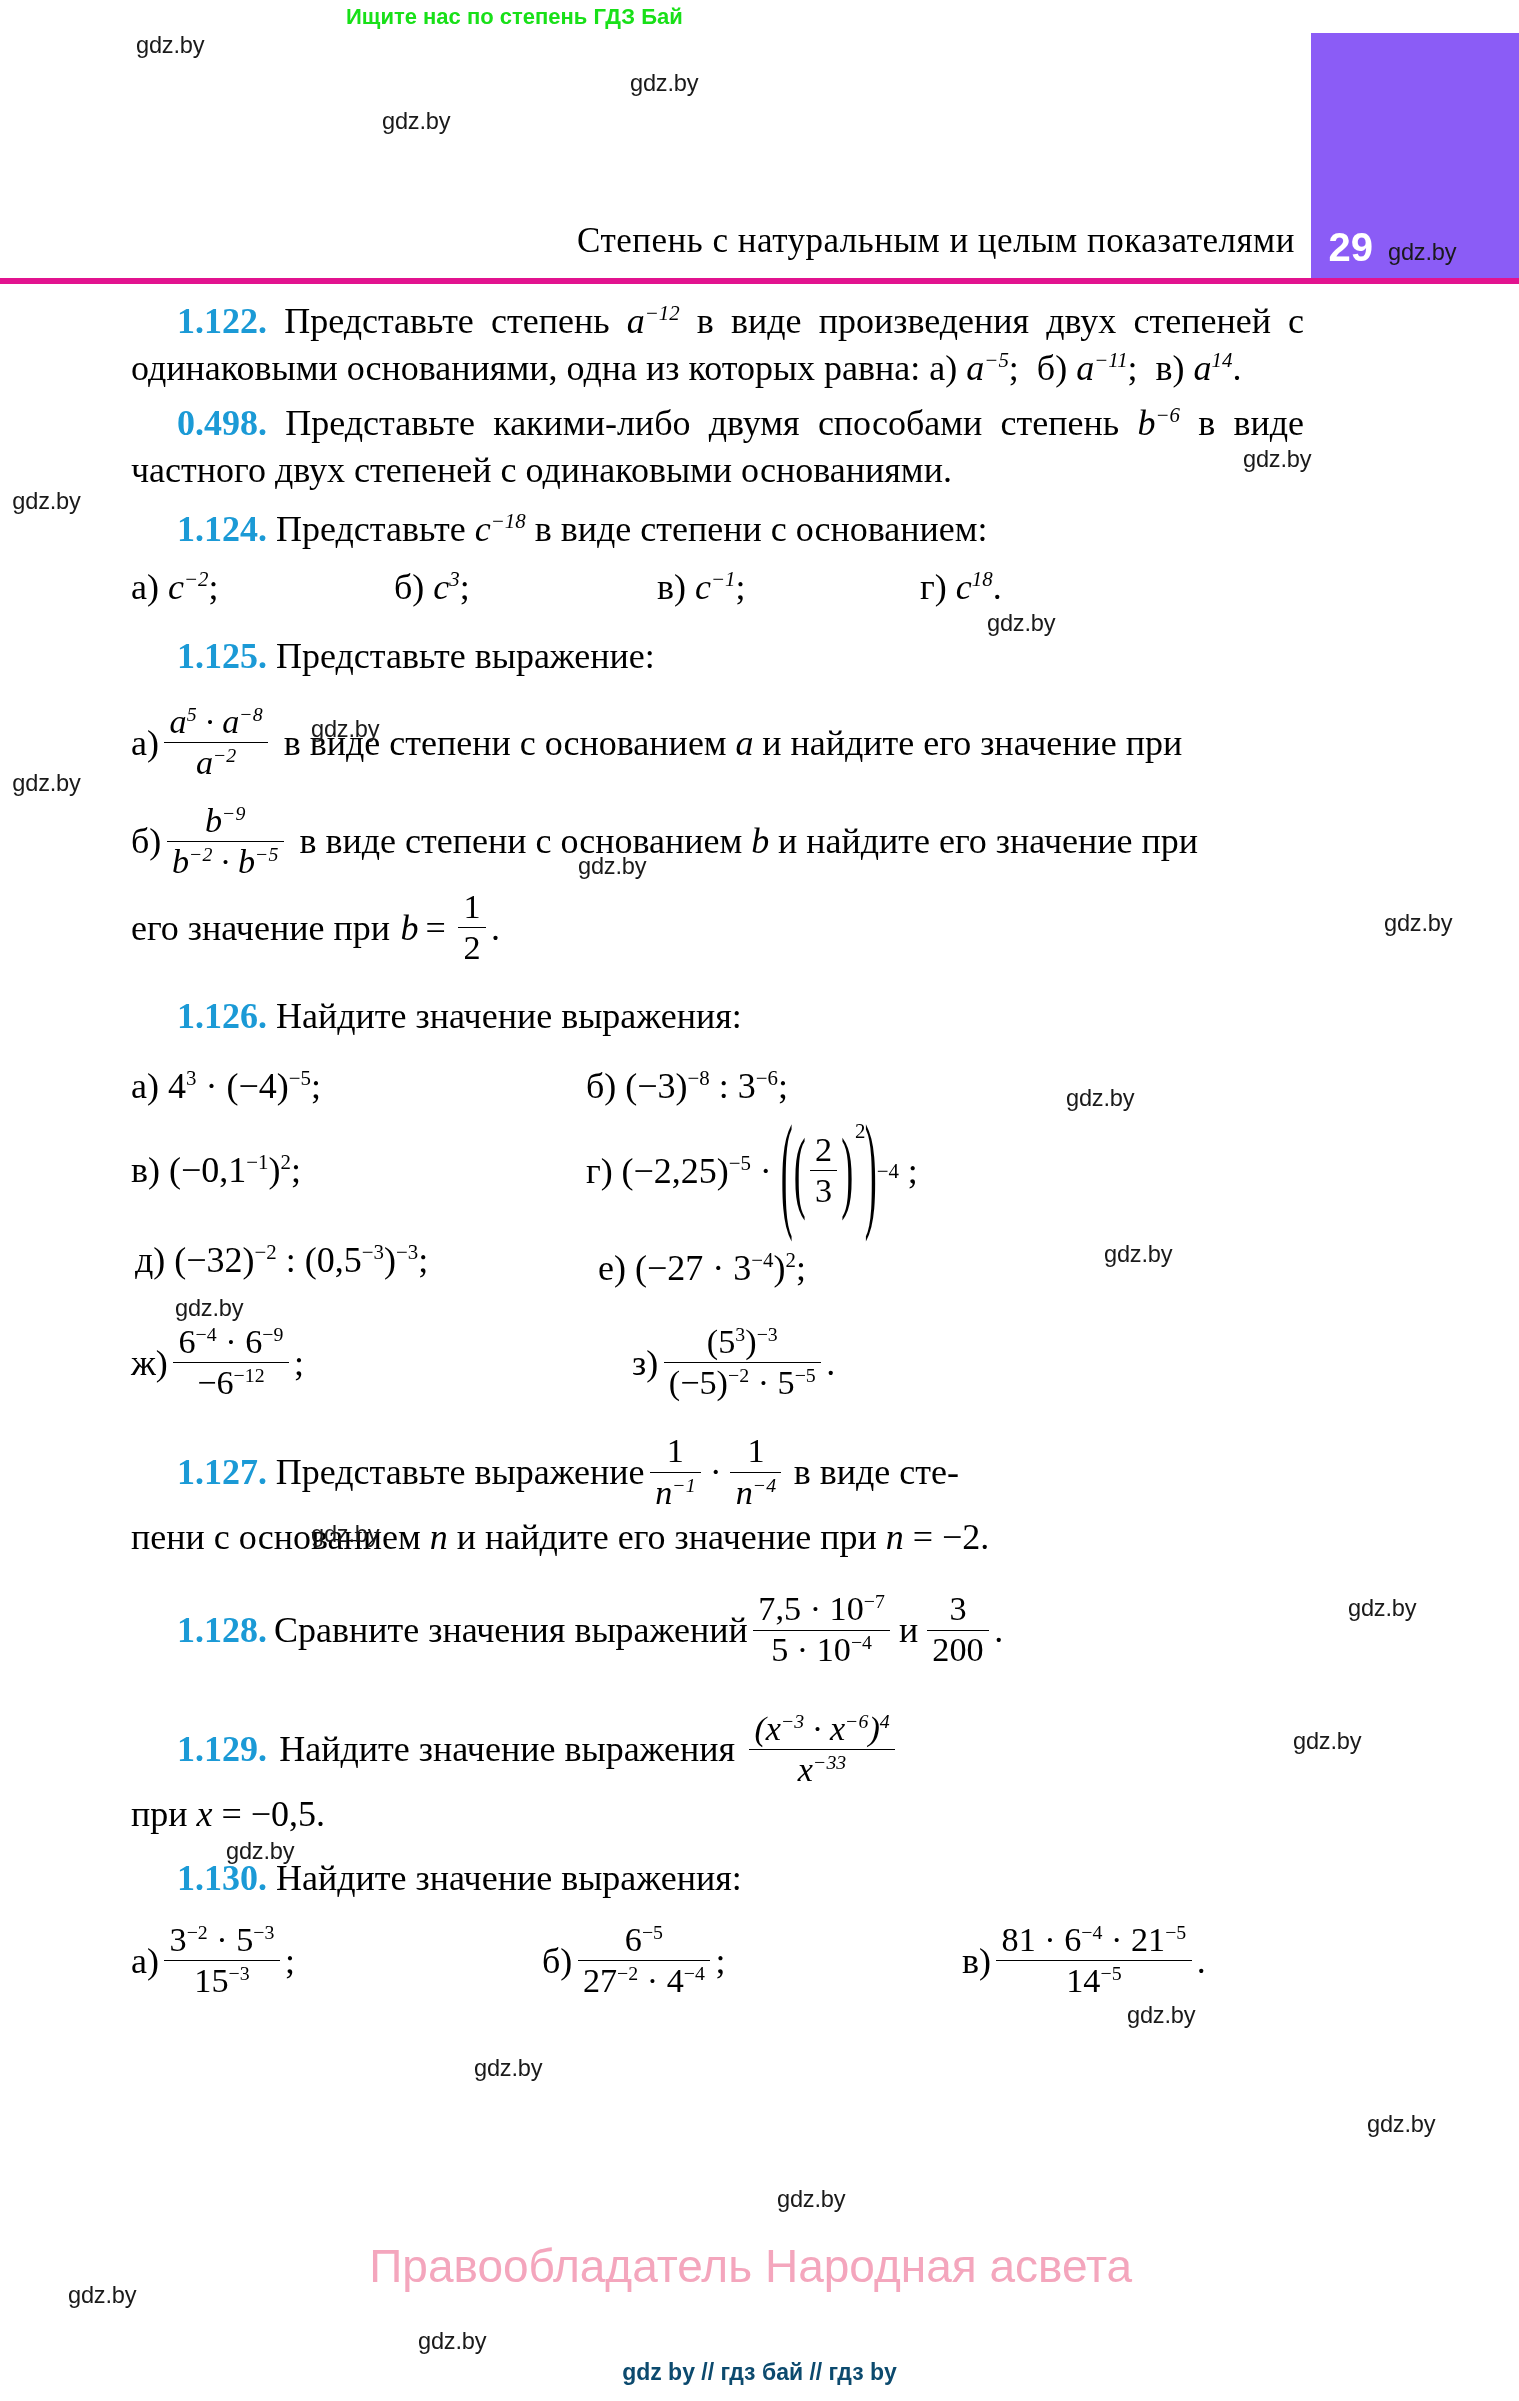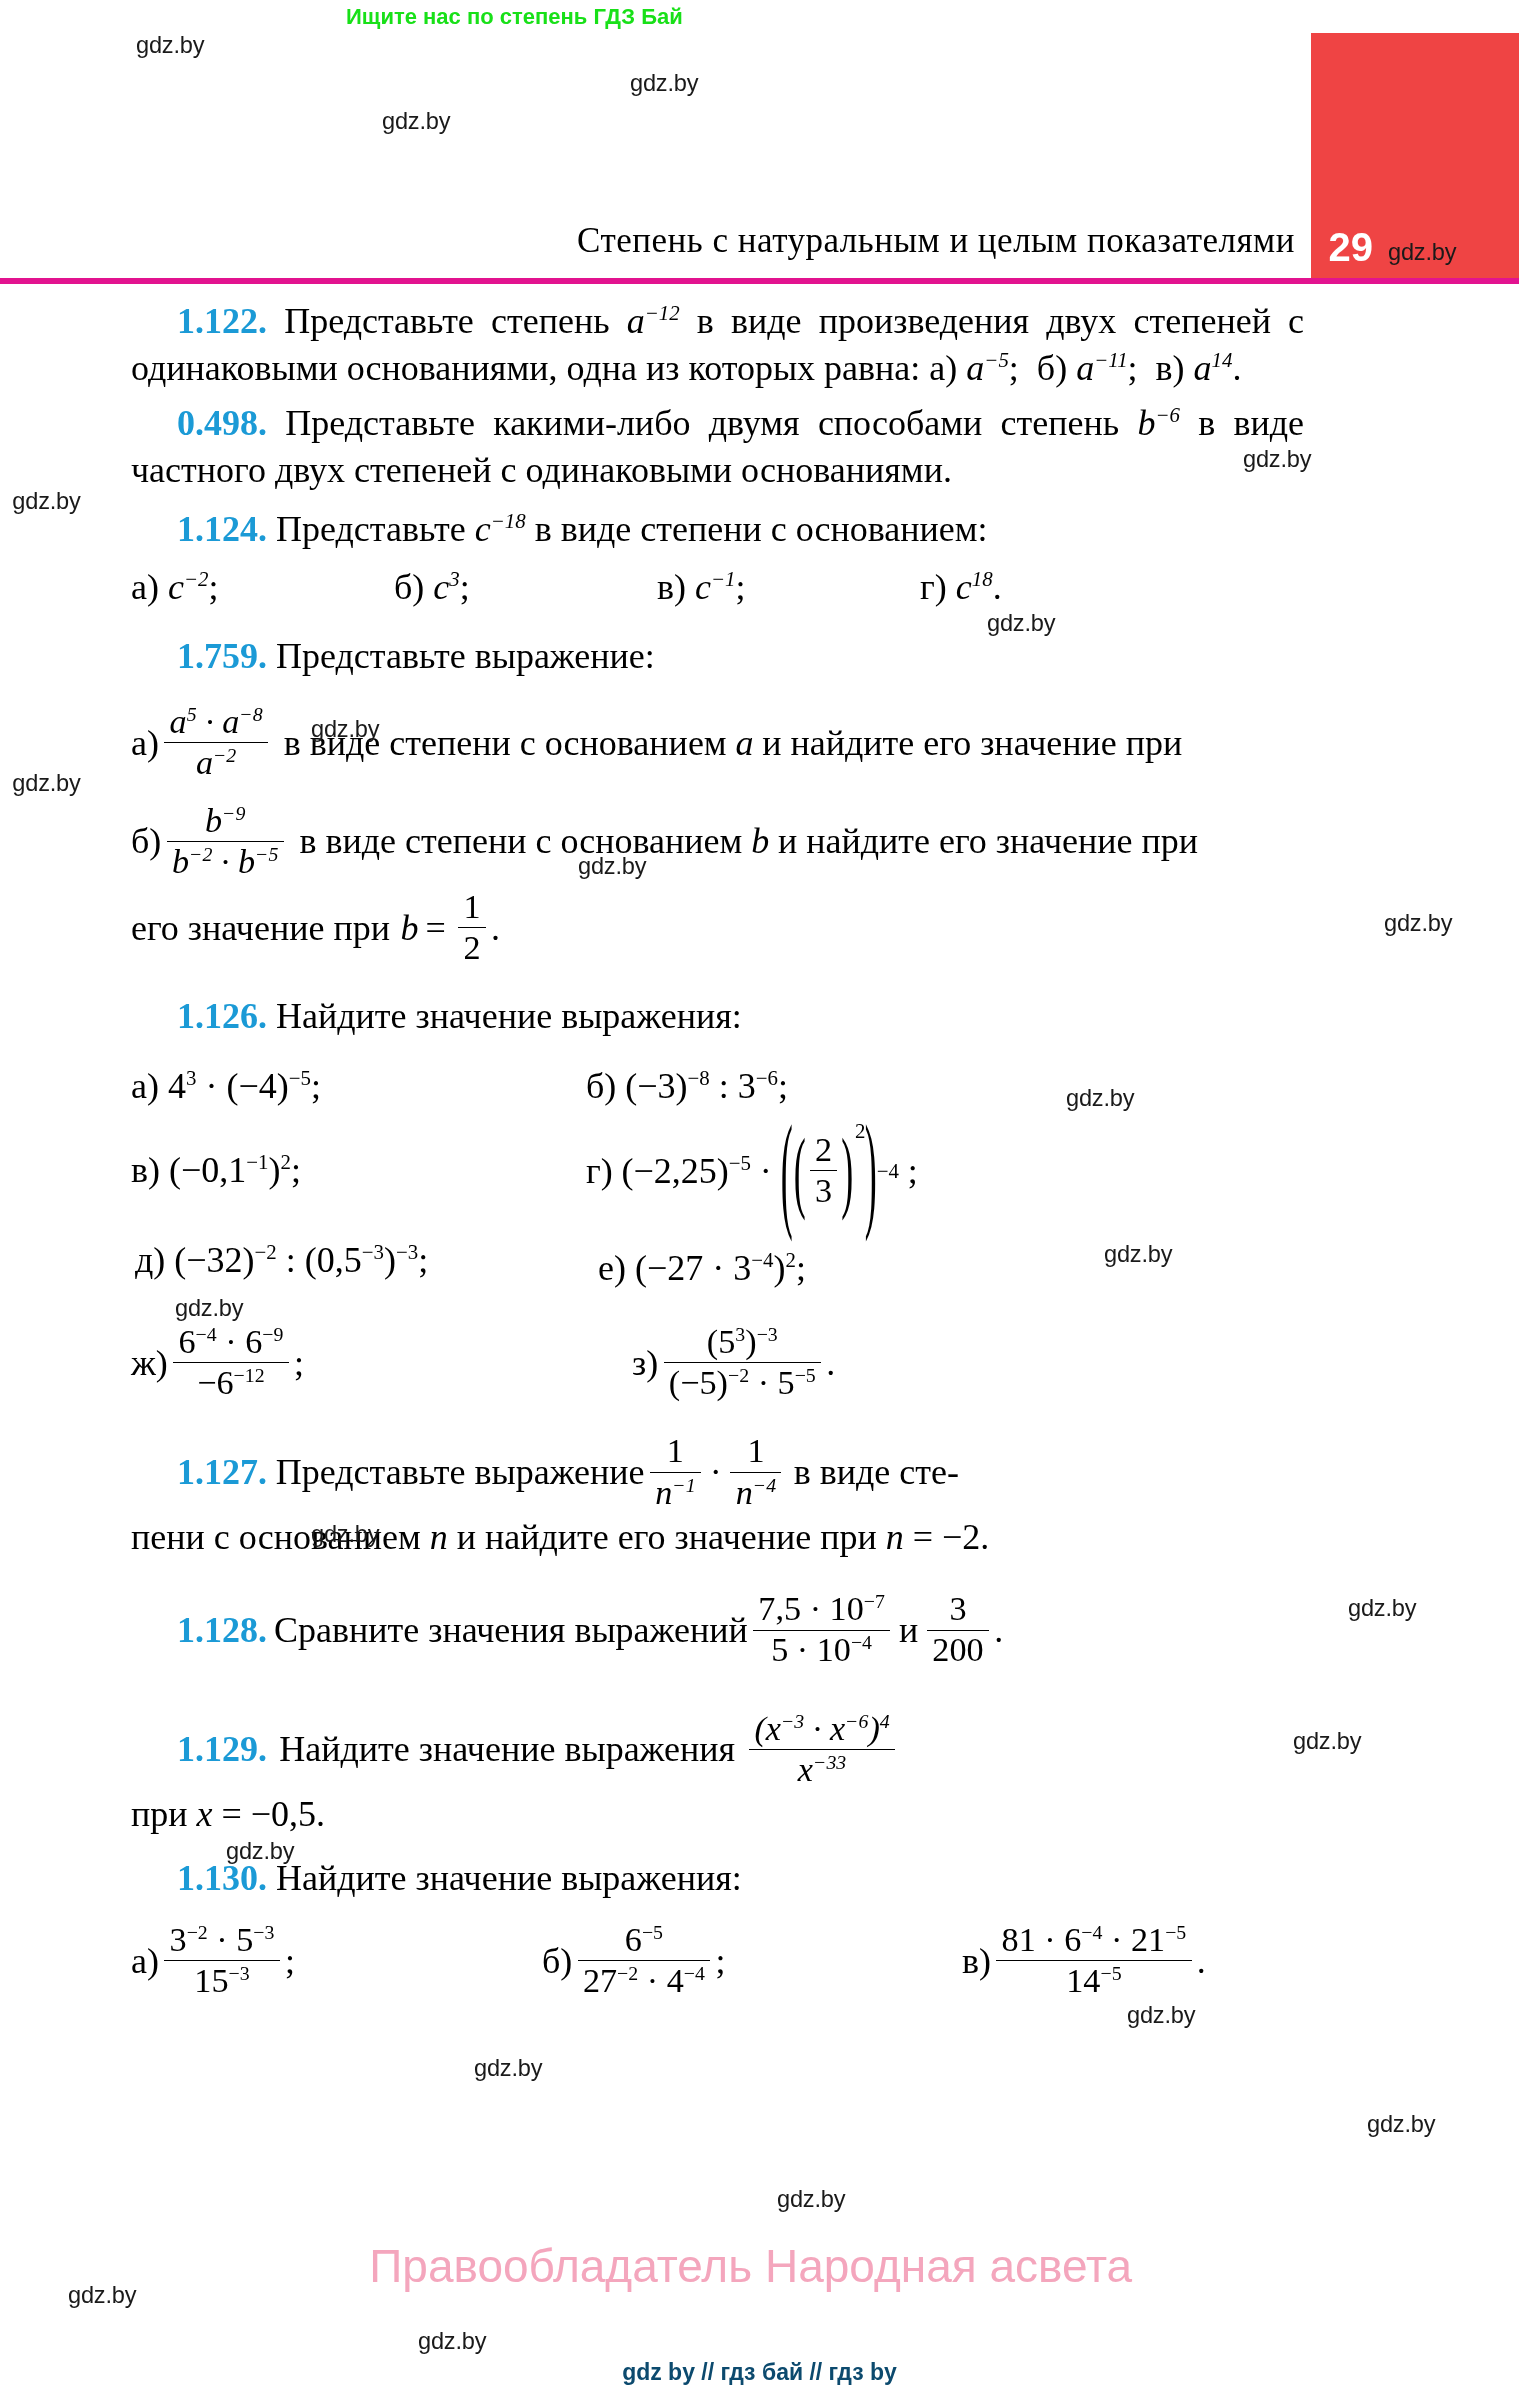--- a/index.html
+++ b/index.html
@@ -59,21 +59,21 @@
     left: 0; top: 0;
     width: 1519px;
     height: 282px;
   }
   #page-number-box {
     position: absolute;
     right: 0;
     top: 33px;
     width: 208px;
     height: 247px;
-    background: #ef4444;
+    background: #8b5cf6;
   }
   #page-number {
     position: absolute;
     left: 17.5px;
     bottom: 10.5px;
     font-family: "Liberation Sans", sans-serif;
     font-size: 40px;
     font-weight: 700;
     color: #ffffff;
   }
@@ -233,21 +233,21 @@
       <i>c<sup>3</sup></i>;</span>
     <span class="nb" style="display:inline-block;width:254px;">
       <span>в)</span>
       <i>c<sup>−1</sup></i>;</span>
     <span class="nb" style="display:inline-block;">
       <span>г)</span>
       <i>c<sup>18</sup></i>.</span>
   </p>
 
   <p class="ex nojust" style="margin-top:23px;">
-    <span class="ind"></span><span class="num">1.759.</span>
+    <span class="ind"></span><span class="num">1.125.</span>
     <span>Представьте выражение:</span>
   </p>
 
   <div class="rowline" style="margin-top:23px;">
     <span>а)</span>
     <span class="fr">
       <i class="t">a<sup>5</sup> · a<sup>−8</sup></i>
       <i class="b">a<sup>−2</sup></i>
     </span>
     <span style="margin-left:10.5px;">в виде степени с основанием</span>

